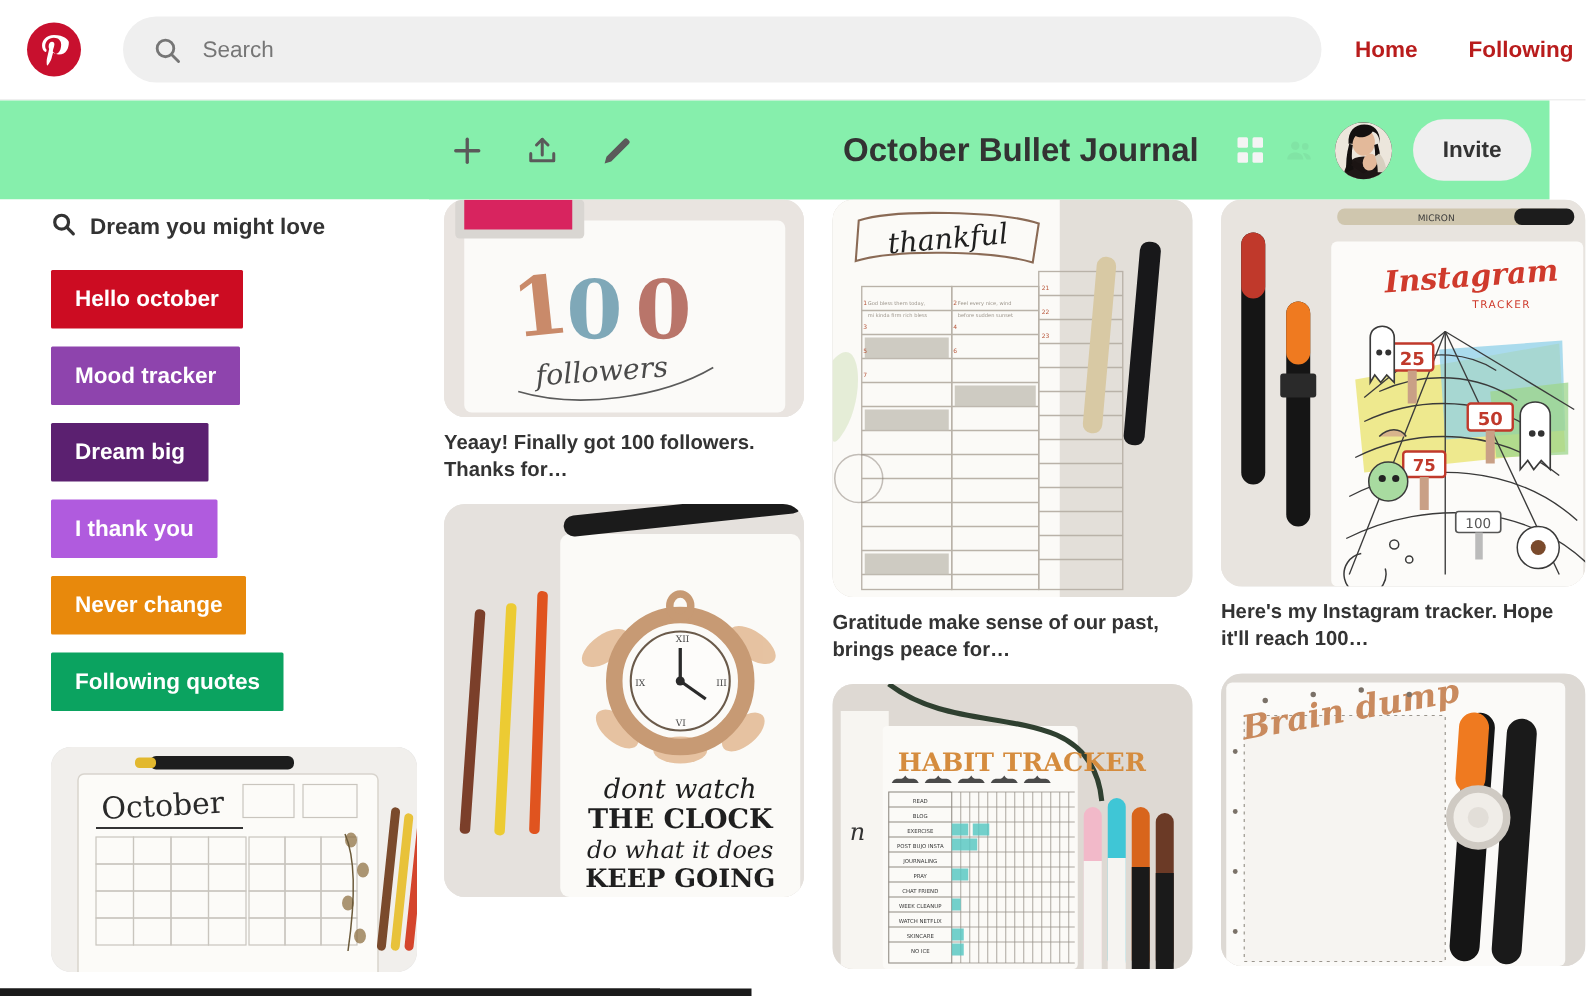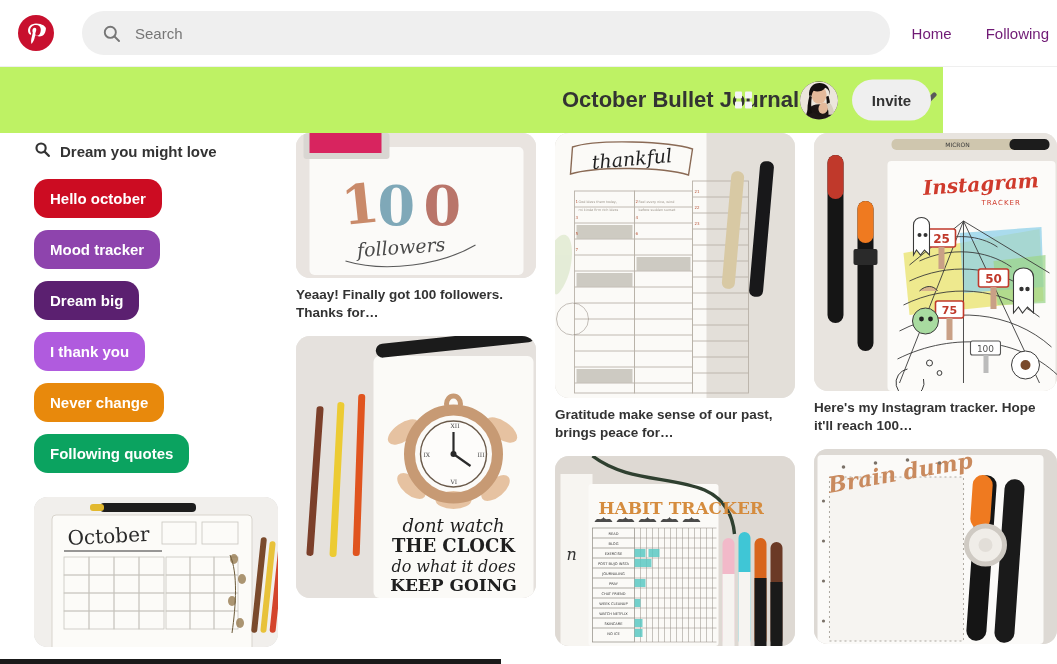--- a/index.html
+++ b/index.html
@@ -40,30 +40,30 @@
   .search-input {
     border: none; background: transparent; outline: none;
     font-family: "Liberation Sans", sans-serif;
     font-size: 15px; color: #0f172a;
     margin-left: 14px; width: 100%;
   }
   .search-input::placeholder { color: #767676; }
 
   .nav-links { display: flex; align-items: center; gap: 34px; margin-right: 0; padding-right: 8px; }
   .nav-link {
-    font-size: 15px; font-weight: normal; color: #701a75;
+    font-size: 15px; font-weight: bold; color: #b91c1c;
     white-space: nowrap; cursor: pointer;
   }
 
   
   .toolbar {
     position: absolute; top: 67px; left: 0;
-    width: 943px; height: 66px;
-    background: #bef264;
-    display: flex; align-items: center; justify-content: flex-end;
+    width: 1033px; height: 66px;
+    background: #86efac;
+    display: flex; align-items: center;
   }
   .tool-icons { display: flex; align-items: center; gap: 20px; margin-left: 296px; }
   .tool-btn {
     width: 30px; height: 30px;
     display: flex; align-items: center; justify-content: center;
     cursor: pointer;
   }
   .tool-btn svg { width: 23px; height: 23px; }
 
   .board-title {
@@ -106,21 +106,21 @@
     background: #fff;
     padding-left: 34px; padding-top: 8px;
   }
   .ideas-head { display: flex; align-items: center; gap: 9px; margin-bottom: 18px; }
   .ideas-head svg { width: 17px; height: 17px; }
   .ideas-head span { font-size: 15px; font-weight: bold; color: #333; }
 
   .tag {
     display: inline-block;
     color: #fff; font-size: 15px; font-weight: bold;
-    border-radius: 14px; padding: 11px 16px;
+    border-radius: 1px; padding: 11px 16px;
     margin-bottom: 12px; cursor: pointer;
     font-family: "Liberation Sans", sans-serif;
     border: none; text-align: left;
   }
 
   .side-pin {
     width: 244px; margin-top: 12px;
     border-radius: 13px; overflow: hidden;
     background: #e9e9e9; cursor: pointer;
   }

